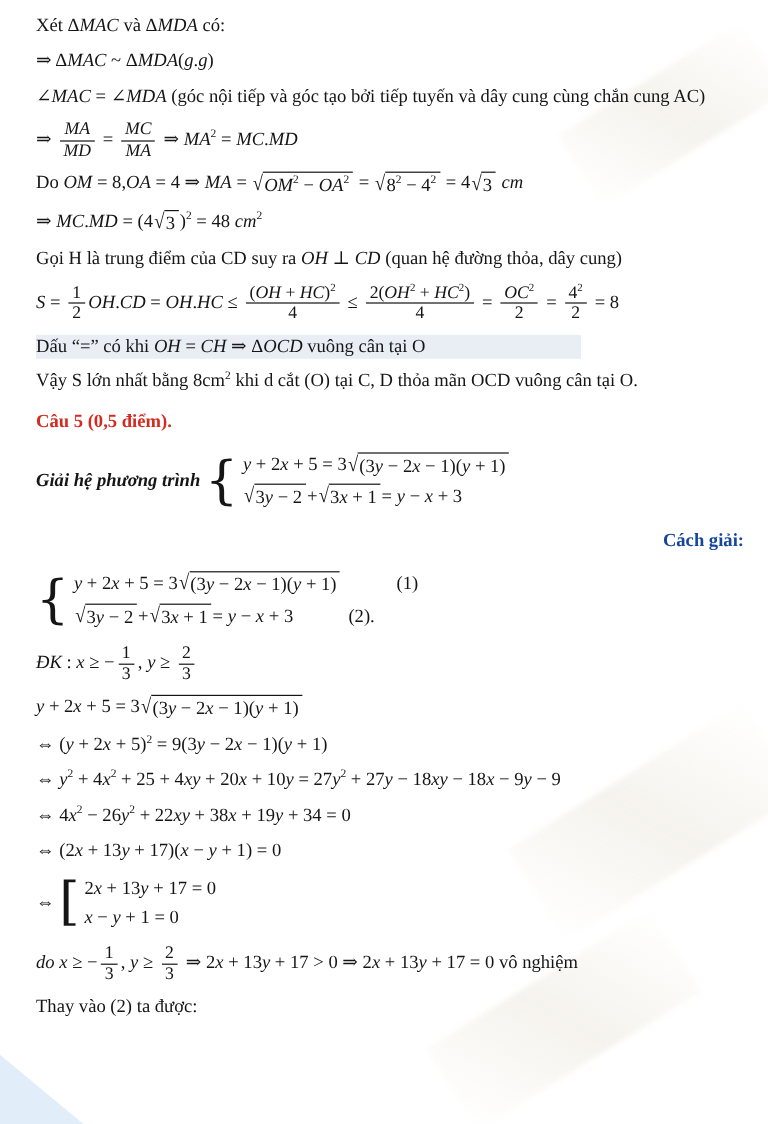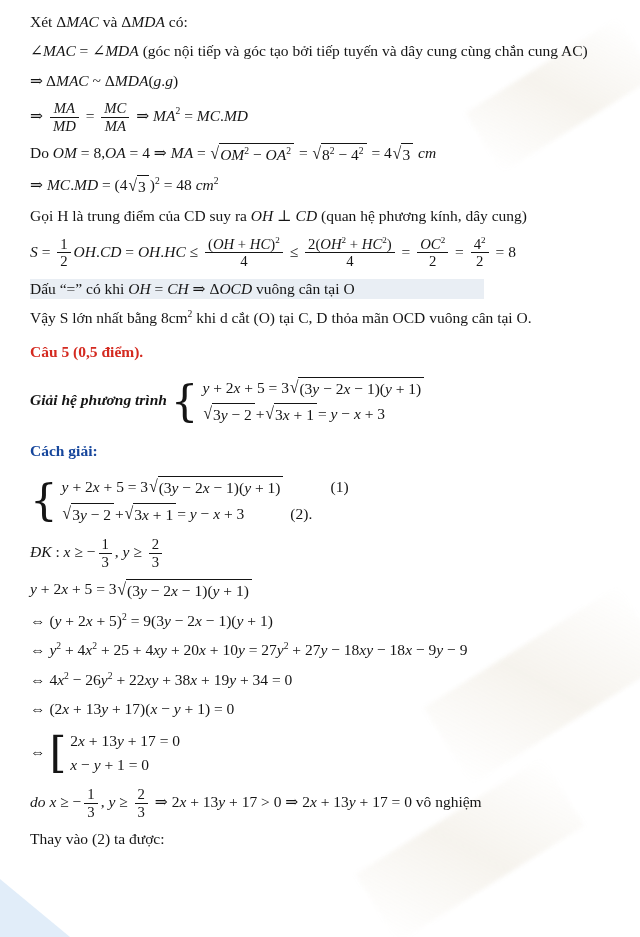--- a/index.html
+++ b/index.html
@@ -25,21 +25,21 @@
   .sqrt-body{border-top:1.2px solid #151515;padding:1px 3px 0 1px;}
   
   .group{display:inline-flex;align-items:center;vertical-align:middle;margin:2px 0;}
   .delim{font-size:2.8em;font-weight:400;line-height:.95;margin-right:4px;font-style:normal;
          font-family:"DejaVu Serif",serif;}
   .rows{display:inline-flex;flex-direction:column;gap:4px;text-align:left;}
   .grow{display:flex;align-items:center;white-space:nowrap;}
   .rlabel{margin-left:46px;}
   
   .red{color:#d42a20;font-weight:700;}
-  .blue{color:#16469c;font-weight:700;}
+  .blue{color:#16469c;font-weight:700;text-align:right;}
   .mtop{margin-top:13px;}
   .hl{background:linear-gradient(to right,#e9eef4 0,#e9eef4 77%,rgba(233,238,244,0) 77%);}
   
   .streak{position:absolute;z-index:1;pointer-events:none;
           background:linear-gradient(60deg,rgba(190,170,130,0) 0%,rgba(190,170,130,.14) 50%,rgba(190,170,130,0) 100%);
           filter:blur(2px);transform:rotate(-32deg);}
   #streak1{left:430px;top:640px;width:230px;height:90px;}
   #streak2{left:470px;top:60px;width:180px;height:70px;}
   #streak3{left:360px;top:810px;width:220px;height:80px;}
   #corner-glow{position:absolute;z-index:1;left:0;bottom:0;width:0;height:0;pointer-events:none;
@@ -48,22 +48,22 @@
 </head>
 <body>
 
 <div id="streak1" class="streak"></div>
 <div id="streak2" class="streak"></div>
 <div id="streak3" class="streak"></div>
 <div id="corner-glow"></div>
 
 <div id="doc">
     <div class="line"><span>Xét </span><span><span>Δ</span><span class="it">MAC</span></span><span> và </span><span><span>Δ</span><span class="it">MDA</span></span><span> có:</span></div>
+    <div class="line"><span><span>⇒ Δ</span><span class="it">MAC</span><span> ~ Δ</span><span class="it">MDA</span><span>(</span><span class="it">g</span><span>.</span><span class="it">g</span><span>)</span></span></div>
     <div class="line"><span><span>∠</span><span class="it">MAC</span><span> = ∠</span><span class="it">MDA</span></span><span> (góc nội tiếp và góc tạo bởi tiếp tuyến và dây cung cùng chắn cung AC)</span></div>
-    <div class="line"><span><span>⇒ Δ</span><span class="it">MAC</span><span> ~ Δ</span><span class="it">MDA</span><span>(</span><span class="it">g</span><span>.</span><span class="it">g</span><span>)</span></span></div>
     <div class="line"><span><span>⇒ </span></span><span class="frac">
         <span class="fn"><span><span class="it">MA</span></span></span>
         <span class="fd"><span><span class="it">MD</span></span></span>
       </span><span><span> = </span></span><span class="frac">
         <span class="fn"><span><span class="it">MC</span></span></span>
         <span class="fd"><span><span class="it">MA</span></span></span>
       </span><span><span> ⇒ </span><span class="it">MA</span></span><sup>2</sup><span><span> = </span><span class="it">MC</span><span>.</span><span class="it">MD</span></span></div>
     <div class="line"><span>Do </span><span><span class="it">OM</span><span> = 8,</span><span class="it">OA</span><span> = 4 ⇒ </span><span class="it">MA</span><span> = </span></span><span class="sqrt">
         <span class="sqrt-sign">√</span>
         <span class="sqrt-body"><span><span class="it">OM</span></span><sup>2</sup><span><span> − </span><span class="it">OA</span></span><sup>2</sup></span>
@@ -71,21 +71,21 @@
         <span class="sqrt-sign">√</span>
         <span class="sqrt-body"><span><span>8</span></span><sup>2</sup><span><span> − 4</span></span><sup>2</sup></span>
       </span><span><span> = 4</span></span><span class="sqrt">
         <span class="sqrt-sign">√</span>
         <span class="sqrt-body"><span><span>3</span></span></span>
       </span><span><span> </span><span class="it">cm</span></span></div>
     <div class="line"><span><span>⇒ </span><span class="it">MC</span><span>.</span><span class="it">MD</span><span> = (4</span></span><span class="sqrt">
         <span class="sqrt-sign">√</span>
         <span class="sqrt-body"><span><span>3</span></span></span>
       </span><span><span>)</span></span><sup>2</sup><span><span> = 48 </span><span class="it">cm</span></span><sup>2</sup></div>
-    <div class="line"><span>Gọi H là trung điểm của CD suy ra </span><span><span class="it">OH</span><span> ⊥ </span><span class="it">CD</span></span><span> (quan hệ phương kính, dây cung)</span></div>
+    <div class="line"><span>Gọi H là trung điểm của CD suy ra </span><span><span class="it">OH</span><span> ⊥ </span><span class="it">CD</span></span><span> (quan hệ đường thỏa, dây cung)</span></div>
     <div class="line"><span><span class="it">S</span><span> = </span></span><span class="frac">
         <span class="fn"><span><span>1</span></span></span>
         <span class="fd"><span><span>2</span></span></span>
       </span><span><span class="it">OH</span><span>.</span><span class="it">CD</span><span> = </span><span class="it">OH</span><span>.</span><span class="it">HC</span><span> ≤ </span></span><span class="frac">
         <span class="fn"><span><span>(</span><span class="it">OH</span><span> + </span><span class="it">HC</span><span>)</span></span><sup>2</sup></span>
         <span class="fd"><span><span>4</span></span></span>
       </span><span><span> ≤ </span></span><span class="frac">
         <span class="fn"><span><span>2(</span><span class="it">OH</span></span><sup>2</sup><span><span> + </span><span class="it">HC</span></span><sup>2</sup><span><span>)</span></span></span>
         <span class="fd"><span><span>4</span></span></span>
       </span><span><span> = </span></span><span class="frac">

